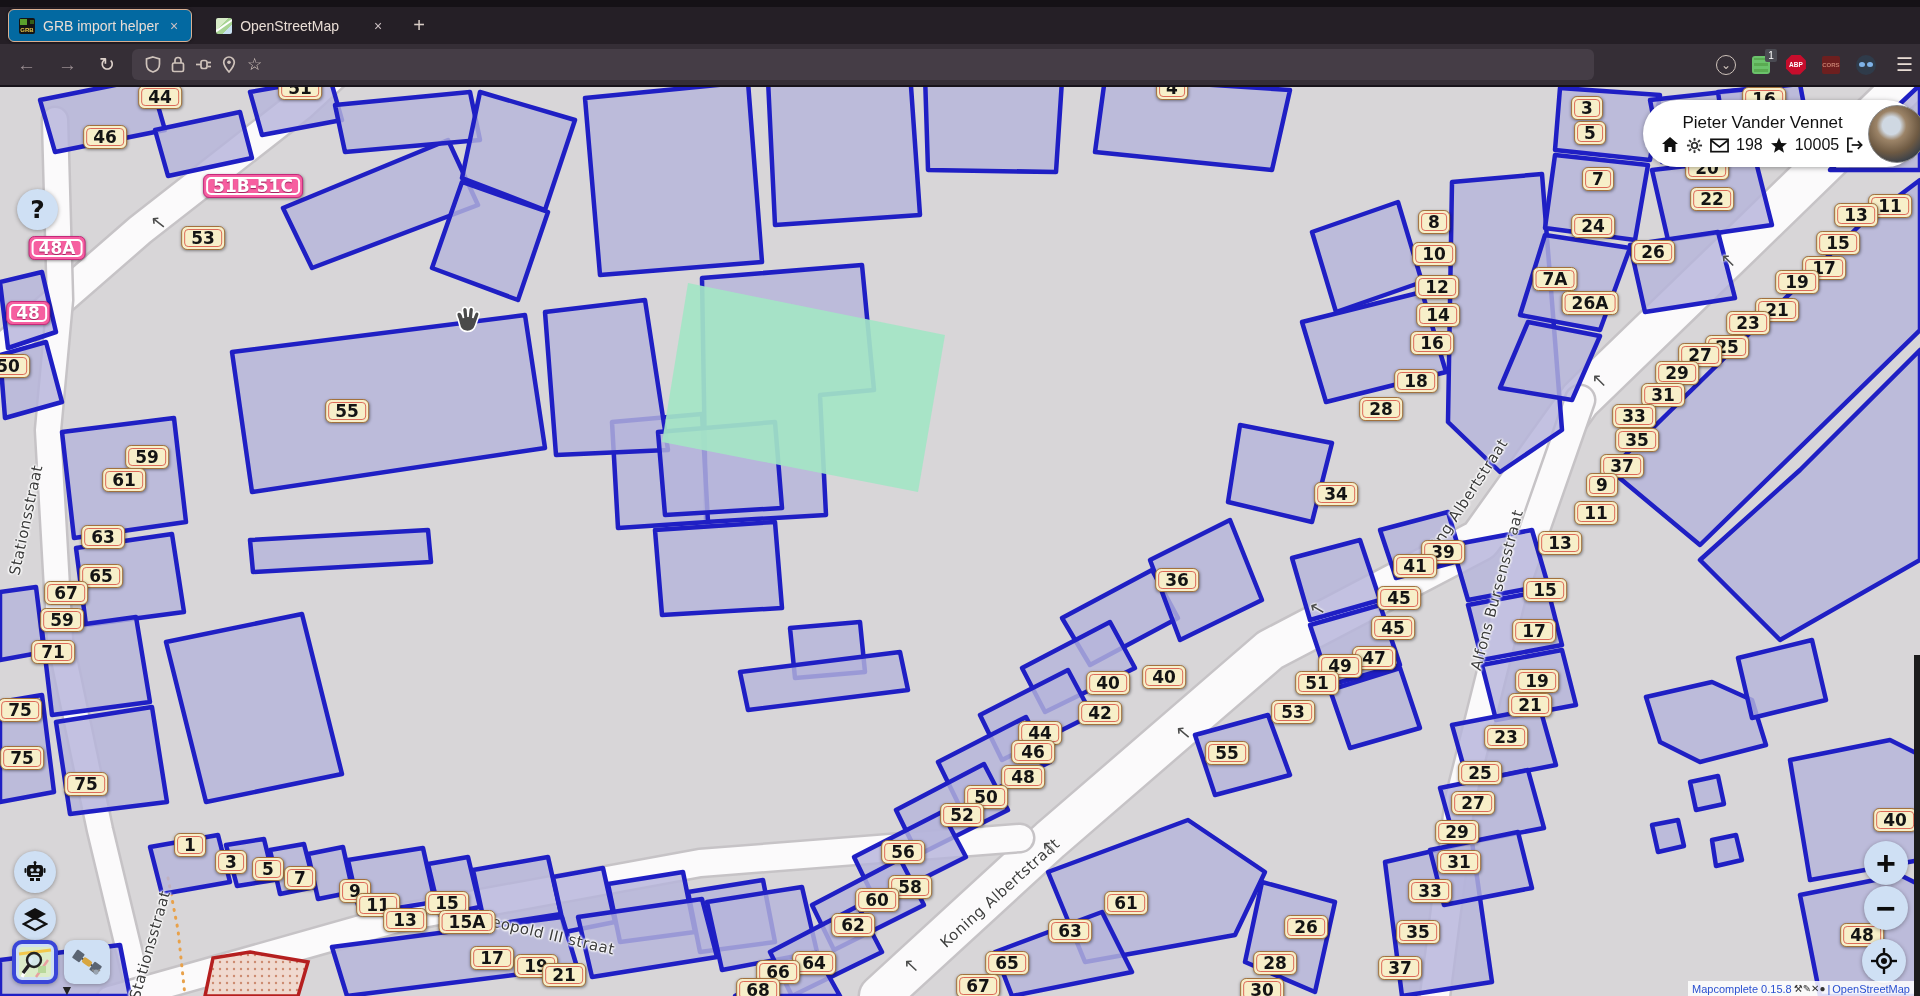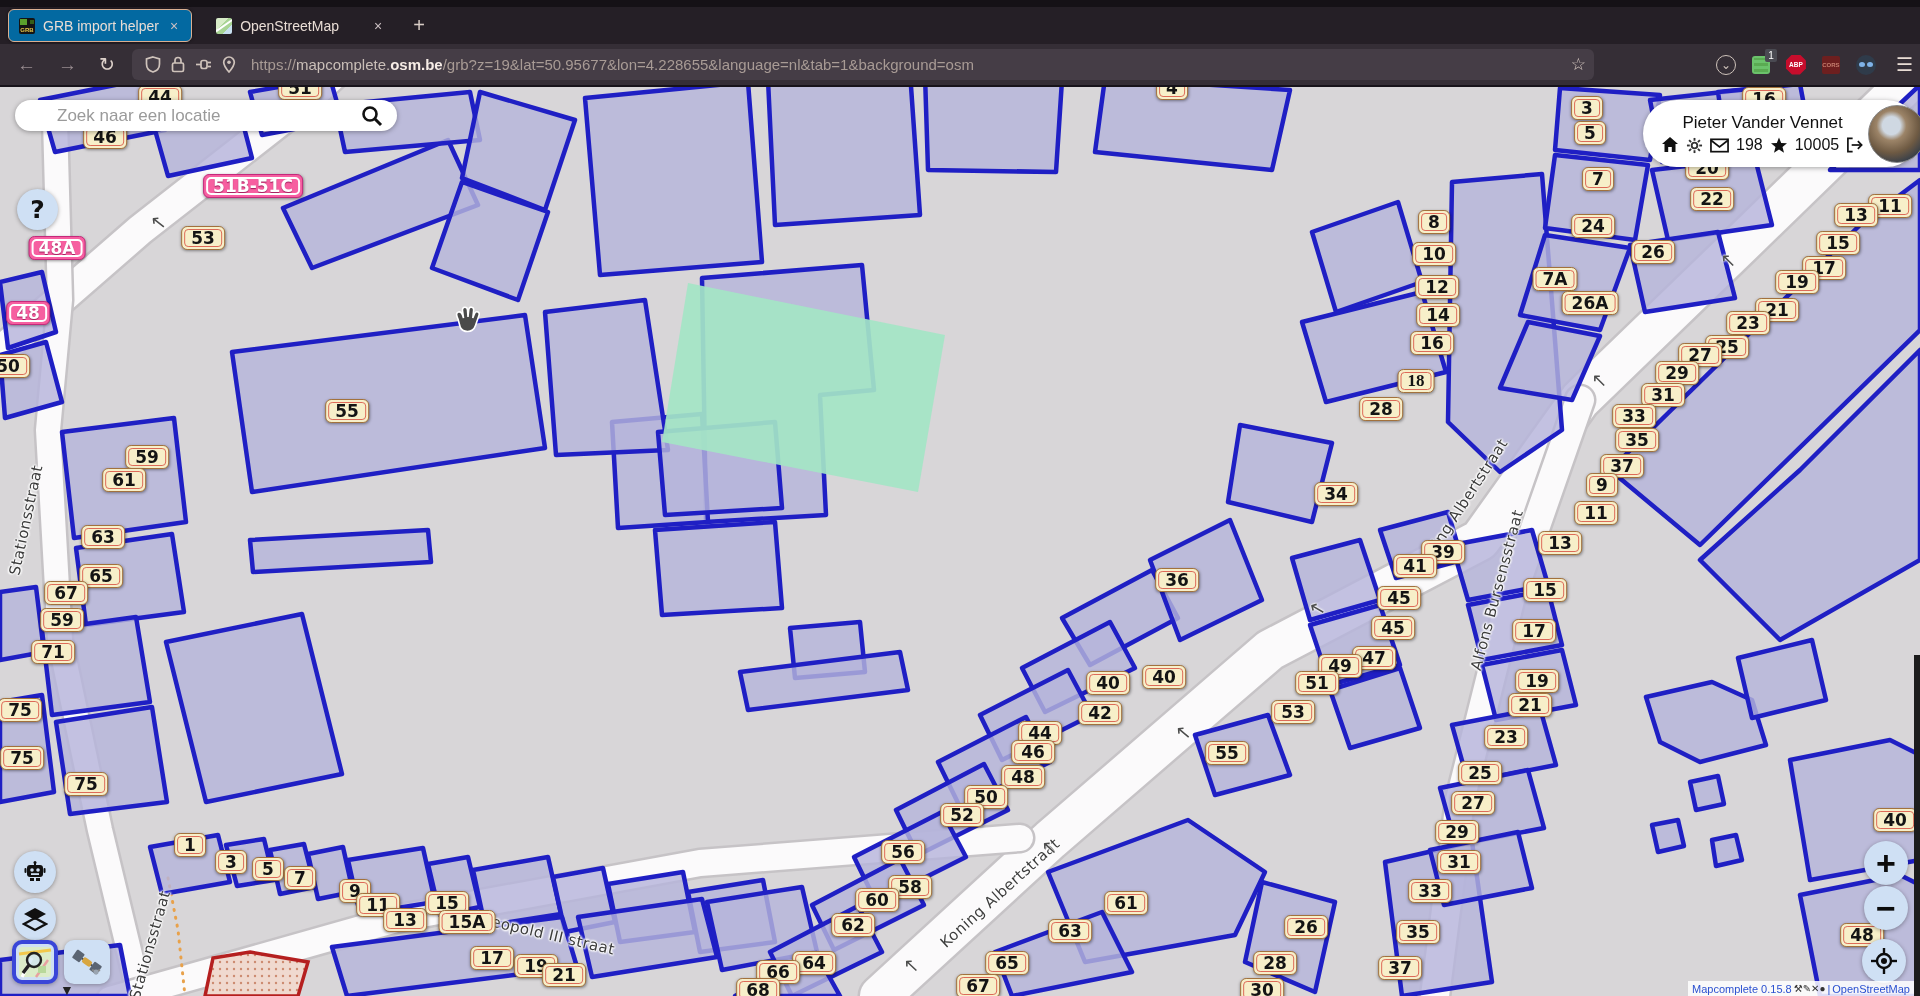--- a/index.html
+++ b/index.html
@@ -283,21 +283,21 @@
         <div class="badge tan" style="left: 467px; top: 922px;">15A</div>
         <div class="badge tan" style="left: 492px; top: 958px;">17</div>
         <div class="badge tan" style="left: 536px; top: 966px;">19</div>
         <div class="badge tan" style="left: 564px; top: 975px;">21</div>
         <div class="badge tan" style="left: 1172px; top: 88px;">4</div>
         <div class="badge tan" style="left: 1434px; top: 222px;">8</div>
         <div class="badge tan" style="left: 1434px; top: 254px;">10</div>
         <div class="badge tan" style="left: 1437px; top: 287px;">12</div>
         <div class="badge tan" style="left: 1438px; top: 315px;">14</div>
         <div class="badge tan" style="left: 1432px; top: 343px;">16</div>
-        <div class="badge tan" style="left: 1416px; top: 381px; font-family: Liberation Serif, serif;">18</div>
+        <div class="badge tan" style="left: 1416px; top: 381px;">18</div>
         <div class="badge tan" style="left: 1381px; top: 409px;">28</div>
         <div class="badge tan" style="left: 1336px; top: 494px;">34</div>
         <div class="badge tan" style="left: 1177px; top: 580px;">36</div>
         <div class="badge tan" style="left: 1108px; top: 683px;">40</div>
         <div class="badge tan" style="left: 1164px; top: 677px;">40</div>
         <div class="badge tan" style="left: 1100px; top: 713px;">42</div>
         <div class="badge tan" style="left: 1040px; top: 733px;">44</div>
         <div class="badge tan" style="left: 1033px; top: 752px;">46</div>
         <div class="badge tan" style="left: 1023px; top: 777px;">48</div>
         <div class="badge tan" style="left: 986px; top: 797px;">50</div>
@@ -367,27 +367,20 @@
         <div class="badge tan" style="left: 1895px; top: 820px;">40</div>
         <div class="badge tan" style="left: 1862px; top: 935px;">48</div>
       </div>
 
     <div id="cursor">
       <svg width="28" height="30" viewBox="0 0 28 30">
         <path d="M6 14 Q3 8 6.5 7 Q9.5 6.3 10.5 10 L11.5 13 L10.5 5.5 Q10.2 2.5 12.8 2.3 Q15.3 2.2 15.5 5 L16 12 L16.8 4.5 Q17.2 1.8 19.6 2.2 Q22 2.7 21.6 5.5 L20.8 13 L22.6 8.5 Q23.7 6 26 7 Q28 8 26.8 11 L23.5 20.5 Q21.5 26.5 15.5 26.5 Q10.5 26.5 8.3 22.5 Z" fill="#4a4a4a" stroke="#fff" stroke-width="1.6"></path>
       </svg>
     </div>
 
-    <div id="searchbox" class="pill">
-      <input id="search-input" placeholder="Zoek naar een locatie" style="">
-      <svg id="search-glass" viewBox="0 0 24 24">
-        <circle cx="10" cy="10" r="6.5" fill="none" stroke="#111" stroke-width="2.6"></circle>
-        <line x1="15" y1="15" x2="21" y2="21" stroke="#111" stroke-width="3"></line>
-      </svg>
-    </div>
 
     <div id="help-btn" class="roundbtn">
       <span>?</span>
     </div>
 
     <div id="userpanel" class="pill">
       <div class="txt">
         <div id="user-name">Pieter Vander Vennet</div>
         <div id="user-stats">
           <svg width="18" height="18" viewBox="0 0 18 18">
@@ -543,23 +536,20 @@
               <line x1="12.5" y1="4.5" x2="16" y2="4.5" stroke="#cfc3bb" stroke-width="1.7"></line>
               <line x1="12.5" y1="8.5" x2="16" y2="8.5" stroke="#cfc3bb" stroke-width="1.7"></line>
             </svg>
         </span>
         <span class="sec-icon">
           <svg width="14" height="17" viewBox="0 0 14 17">
               <path d="M7 1 a5.3 5.3 0 0 1 5.3 5.3 C12.3 10 7 16 7 16 S1.7 10 1.7 6.3 A5.3 5.3 0 0 1 7 1 Z" fill="none" stroke="#cfc3bb" stroke-width="1.7"></path>
               <circle cx="7" cy="6.3" r="1.8" fill="#cfc3bb"></circle>
             </svg>
         </span>
-        <span id="url-text">
-          <span class="dim">https://</span><span class="host">mapcomplete.</span><span class="domain">osm.be</span><span class="dim">/grb?z=19&amp;lat=50.95677&amp;lon=4.228655&amp;language=nl&amp;tab=1&amp;background=osm</span>
-        </span>
         <span id="star-btn">☆</span>
       </div>
       <div id="after-url">
         <span id="pocket-btn">⌄</span>
         <span id="ext-green">
           <span class="cells"></span>
           <span class="cnt">1</span>
         </span>
         <span id="ext-abp">ABP</span>
         <span id="ext-cors">CORS</span>

